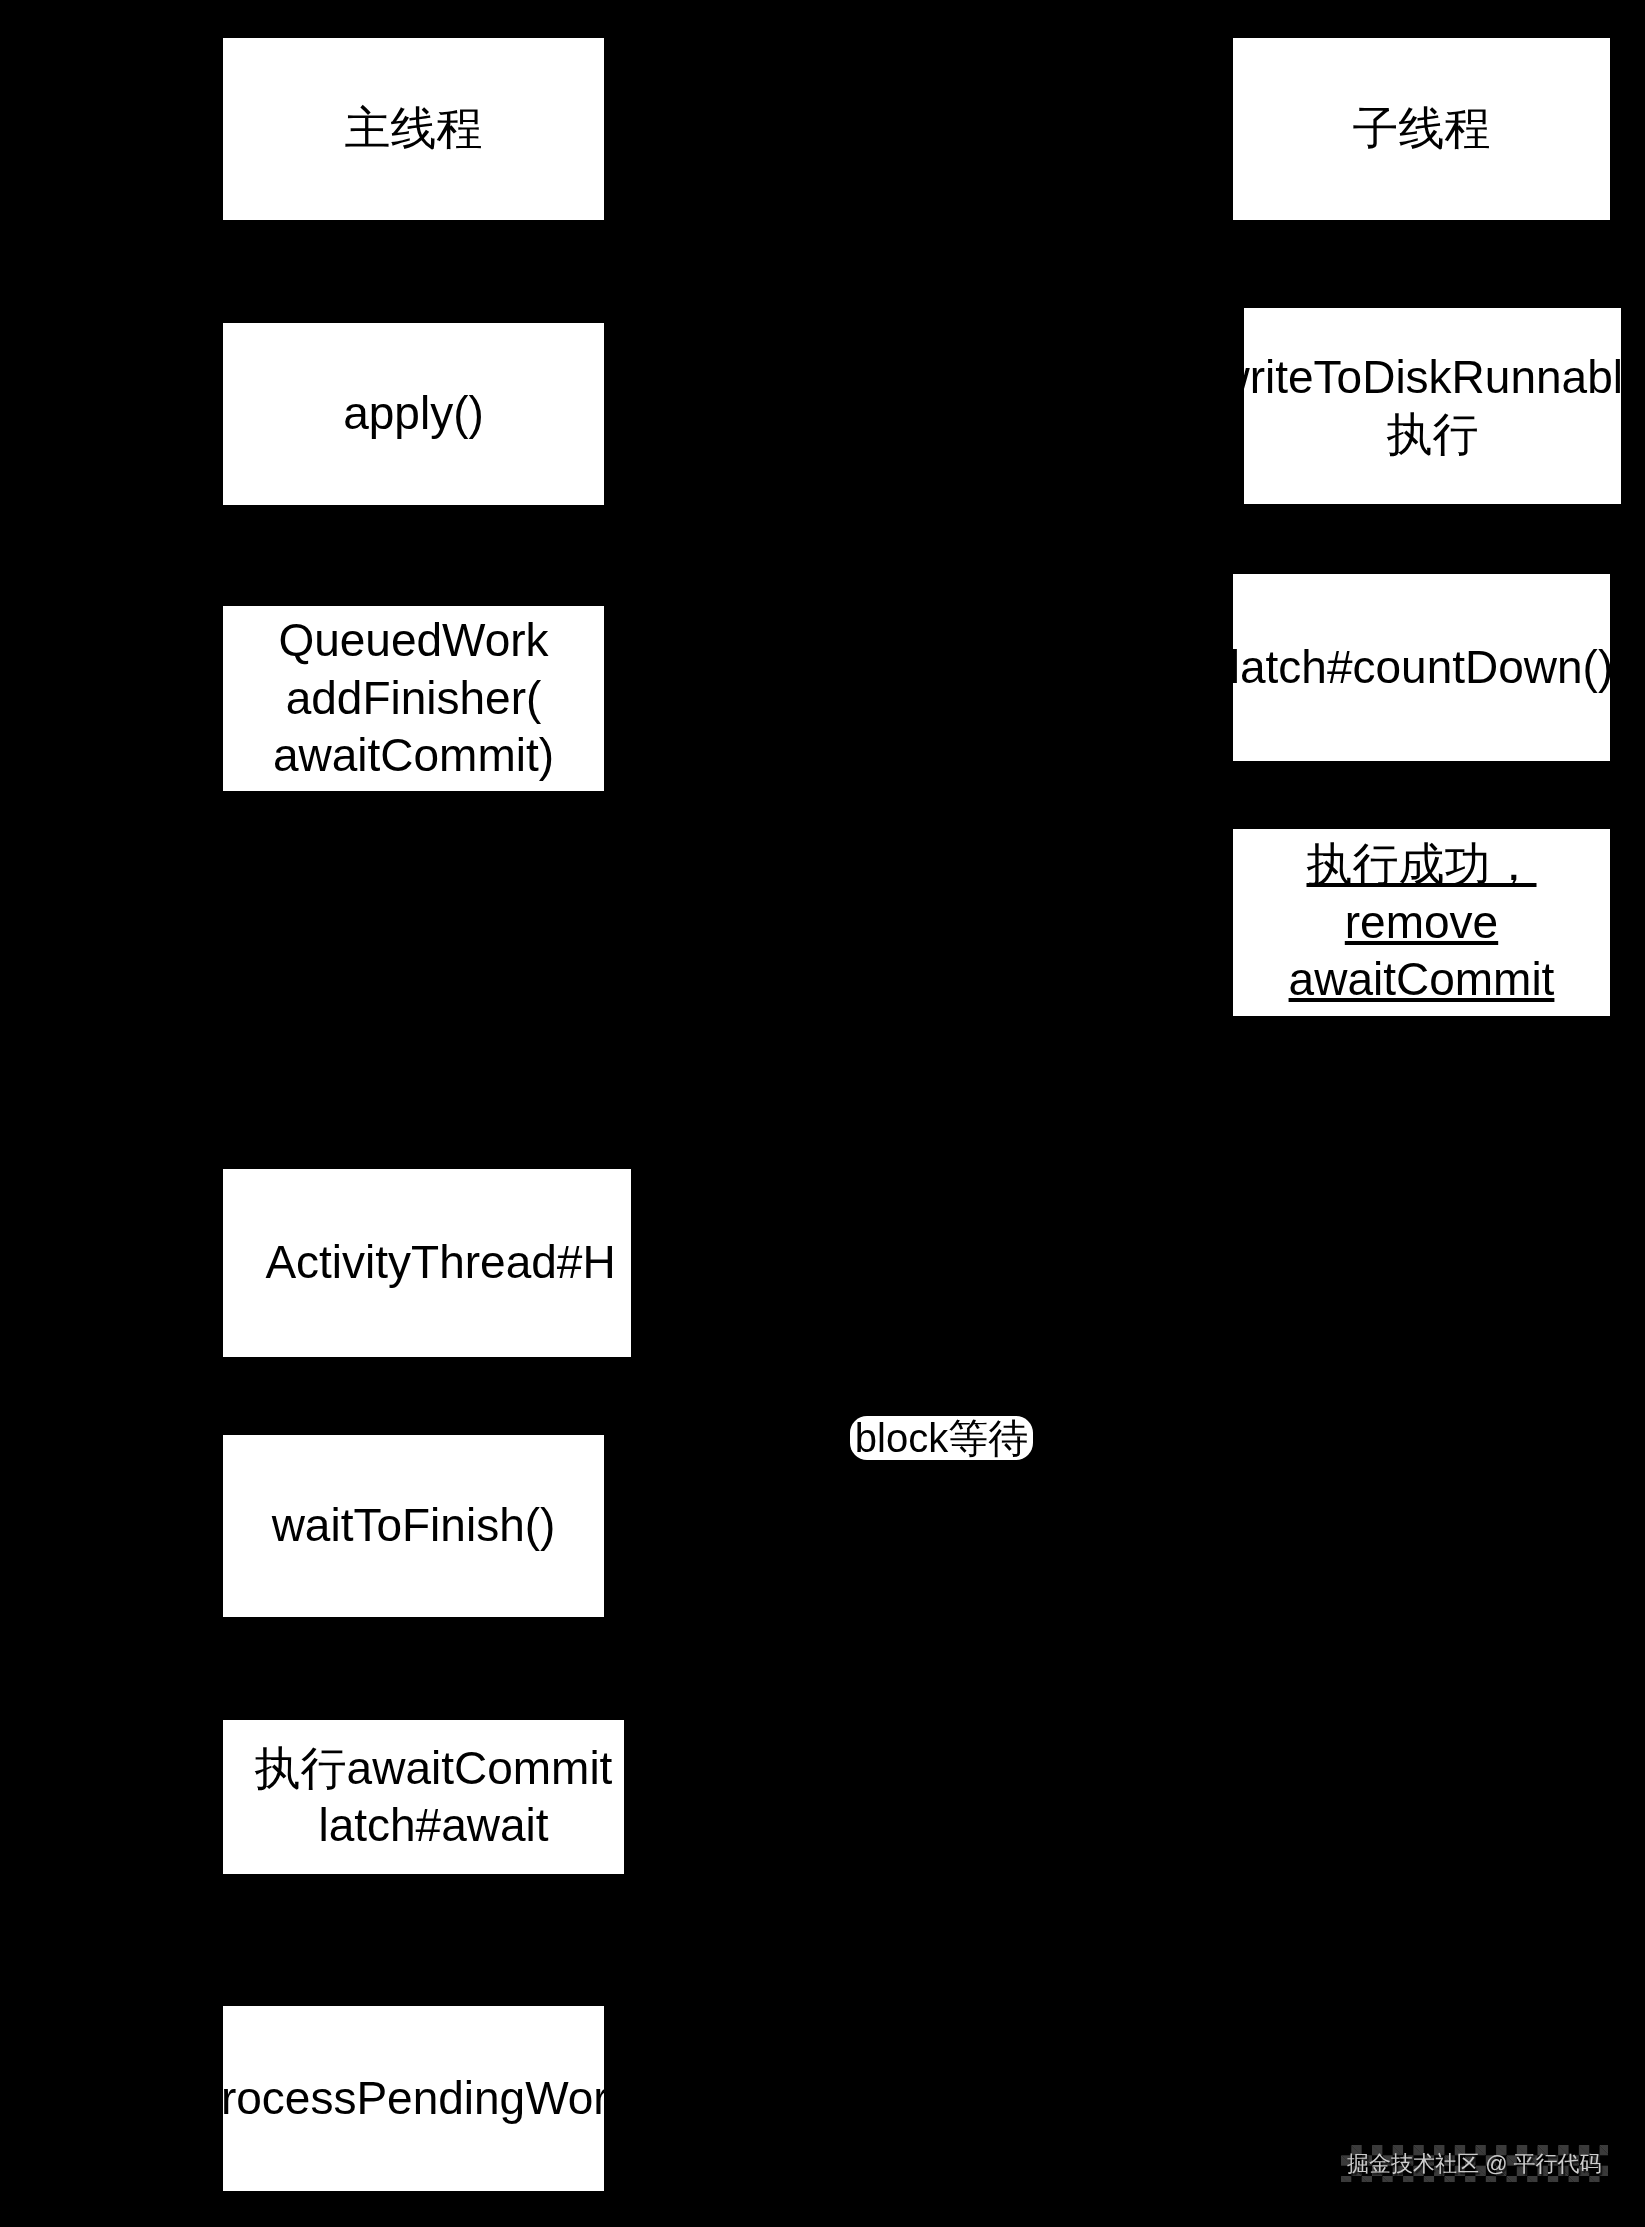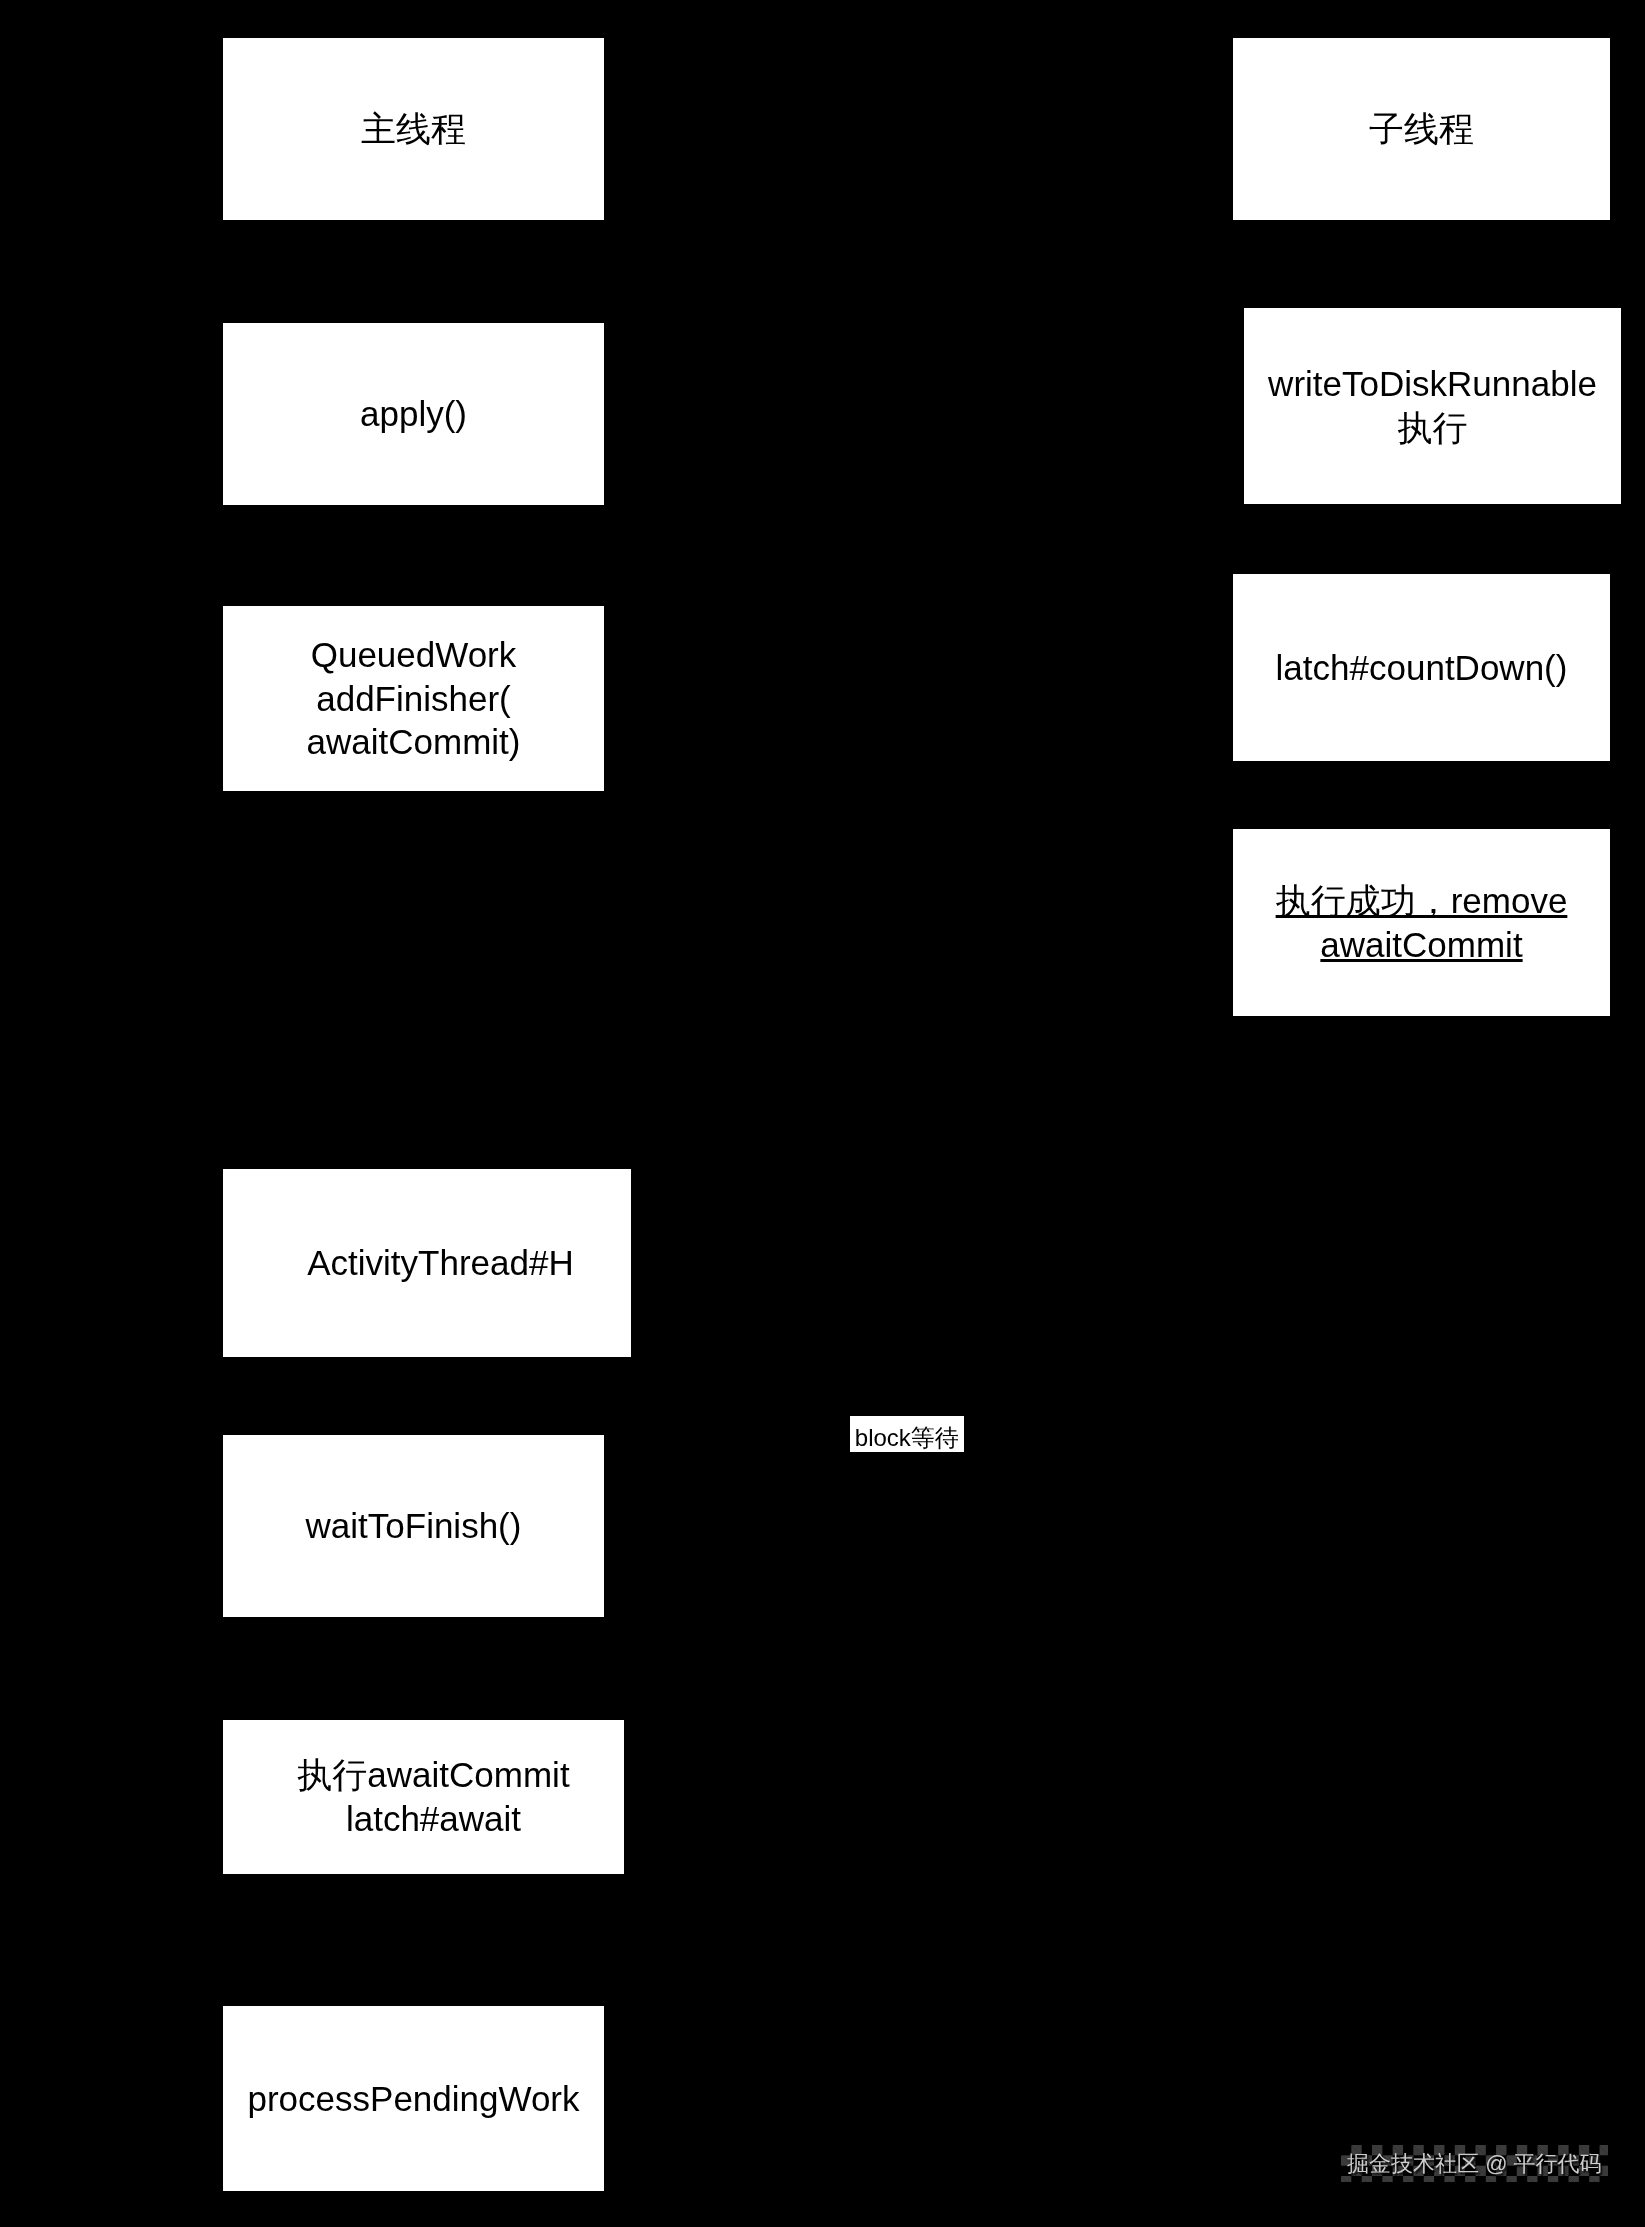--- a/index.html
+++ b/index.html
@@ -18,37 +18,38 @@
     position:relative;
     overflow:hidden;
   }
   .canvas{position:absolute;inset:0;}
   .flow-box{
     position:absolute;
     background:var(--box-fill);
     color:var(--box-text);
     display:flex;align-items:center;justify-content:center;
     text-align:center;
-    font-size:35px;
+    font-size:46px;
     line-height:1.25;
     white-space:pre-line;
     overflow:visible;
   }
   .lane-main{left:223px;width:381px;}
   .lane-child{left:1233px;width:377px;}
   .annotation{
     position:absolute;
     left:850px;top:1416px;
-    height:36px;
+    height:44px;
     background:var(--ann-fill);
     color:var(--ann-text);
-    font-size:24px;
+    font-size:40px;
     line-height:44px;
     padding:0 4.8px;
     white-space:nowrap;
+    border-radius:17px;
   }
   .watermark{
     position:absolute;
     right:38px;top:2145px;
     font-size:22px;
     line-height:37px;
     color:var(--wm-text);
     padding:0 6.4px;
     white-space:nowrap;
     text-shadow:1.6px 1.6px 1.6px rgba(0,0,0,0.9);

